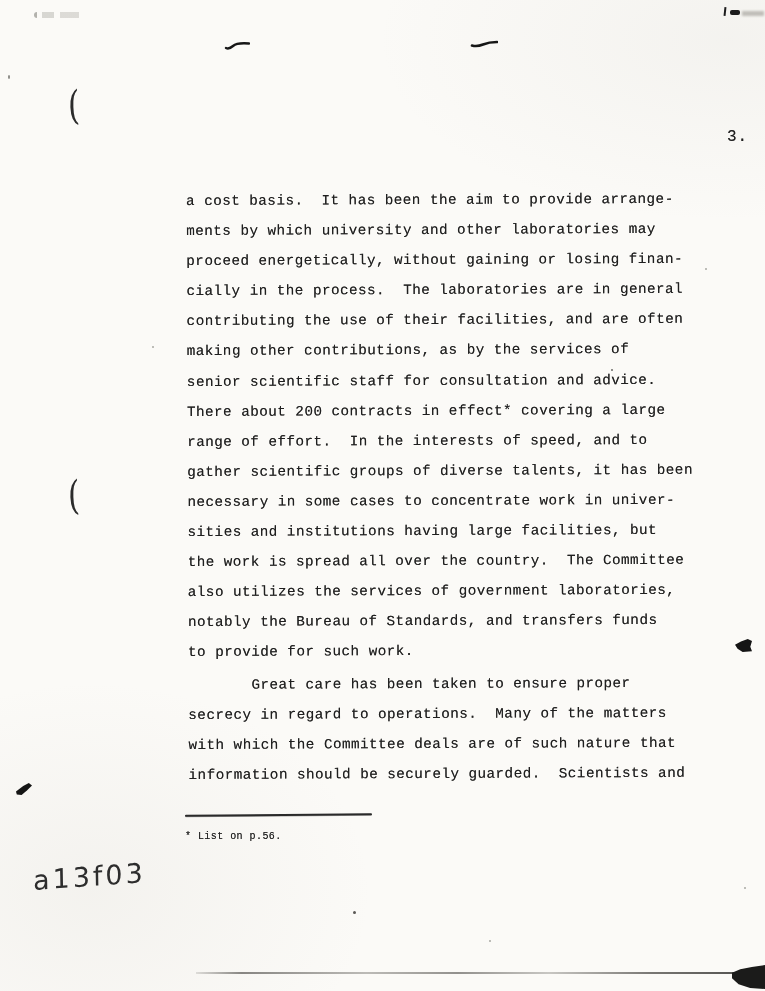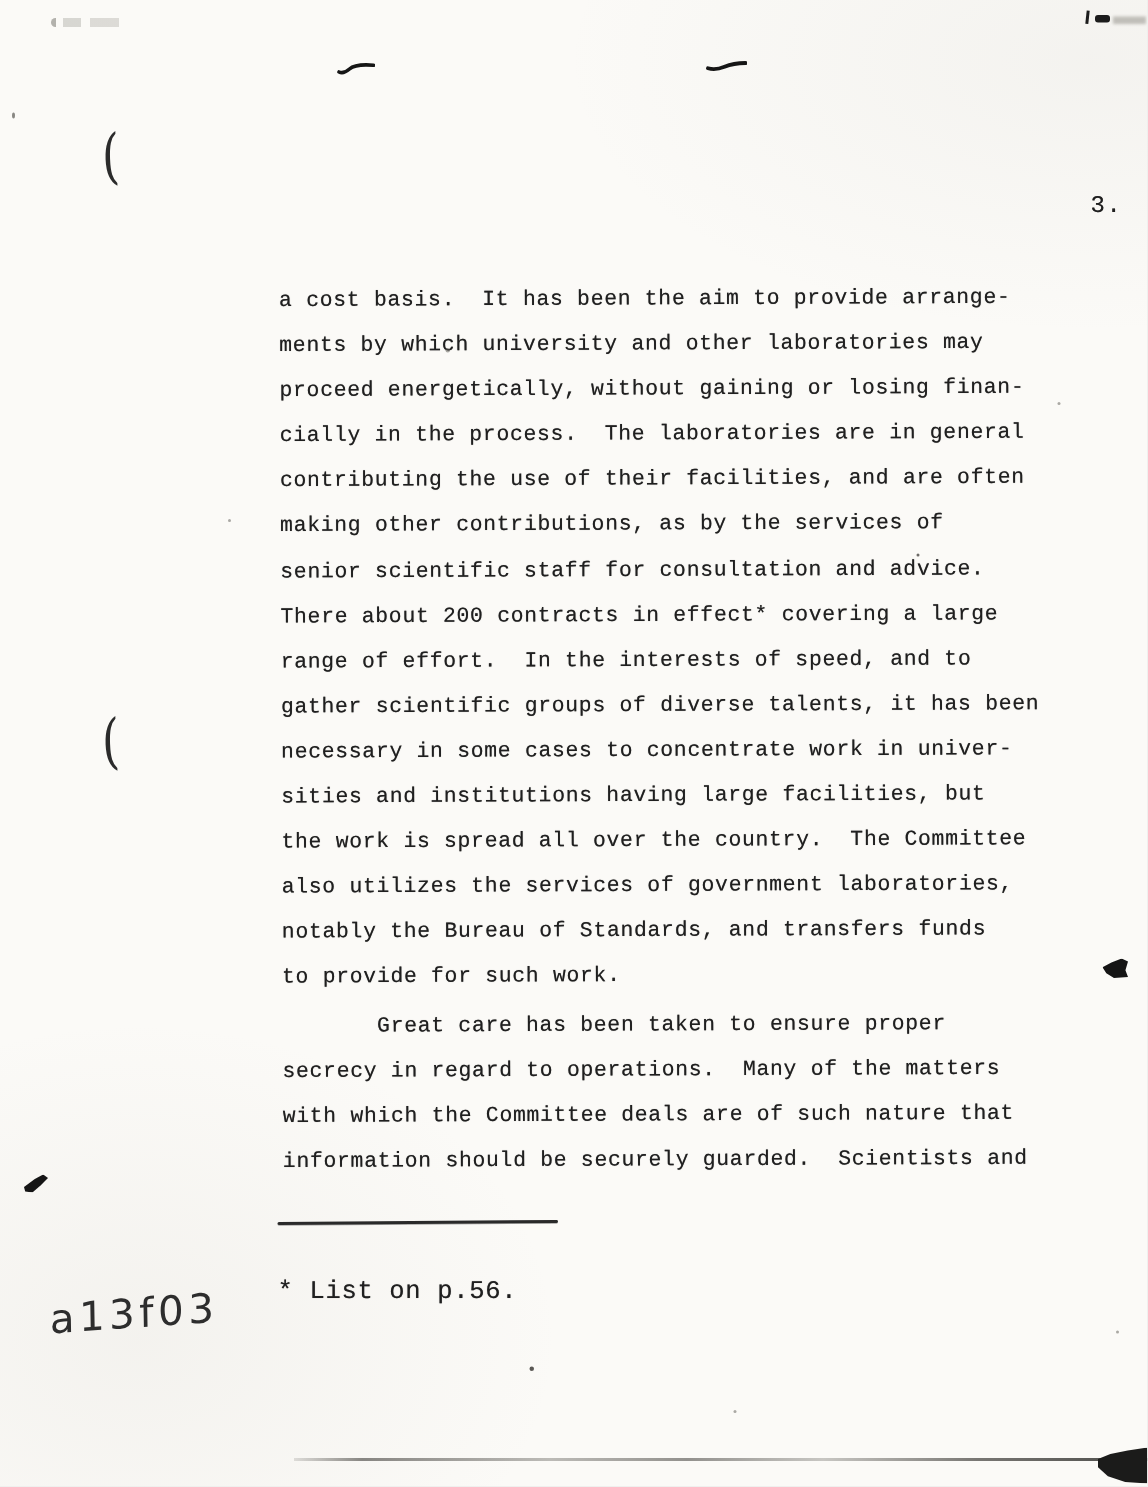--- a/index.html
+++ b/index.html
@@ -51,22 +51,22 @@
     position: absolute;
     left: 185px; top: 814px;
     width: 187px; height: 2px;
     background: #2a2a2a;
     transform: rotate(-0.4deg);
     border-radius: 1px;
     box-shadow: 0 0.5px 0 rgba(40,40,40,0.4);
   }
   .footnote {
     position: absolute;
-    left: 185px; top: 852px;
-    font-size: 17px;
+    left: 185px; top: 831px;
+    font-size: 10px;
     white-space: pre;
     letter-spacing: 0.45px;
     text-shadow: 0 0 0.45px rgba(10,10,10,0.6);
   }
 
   .handwritten {
     position: absolute;
     left: 33px; top: 861px;
     font-family: "DejaVu Sans", sans-serif;
     font-size: 27px;

